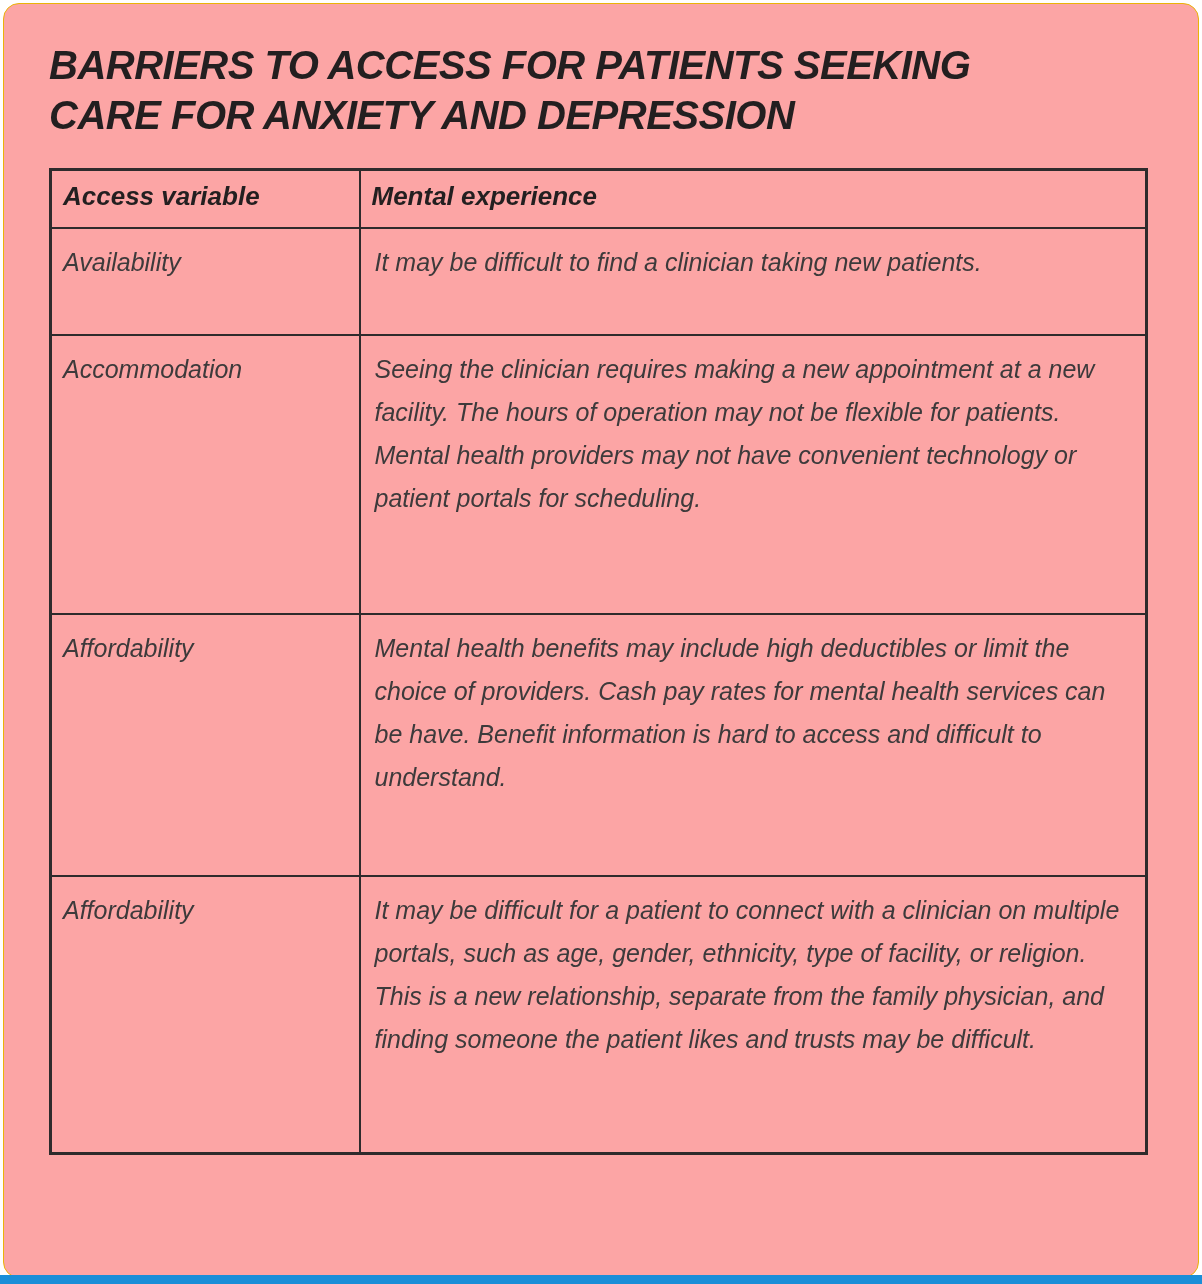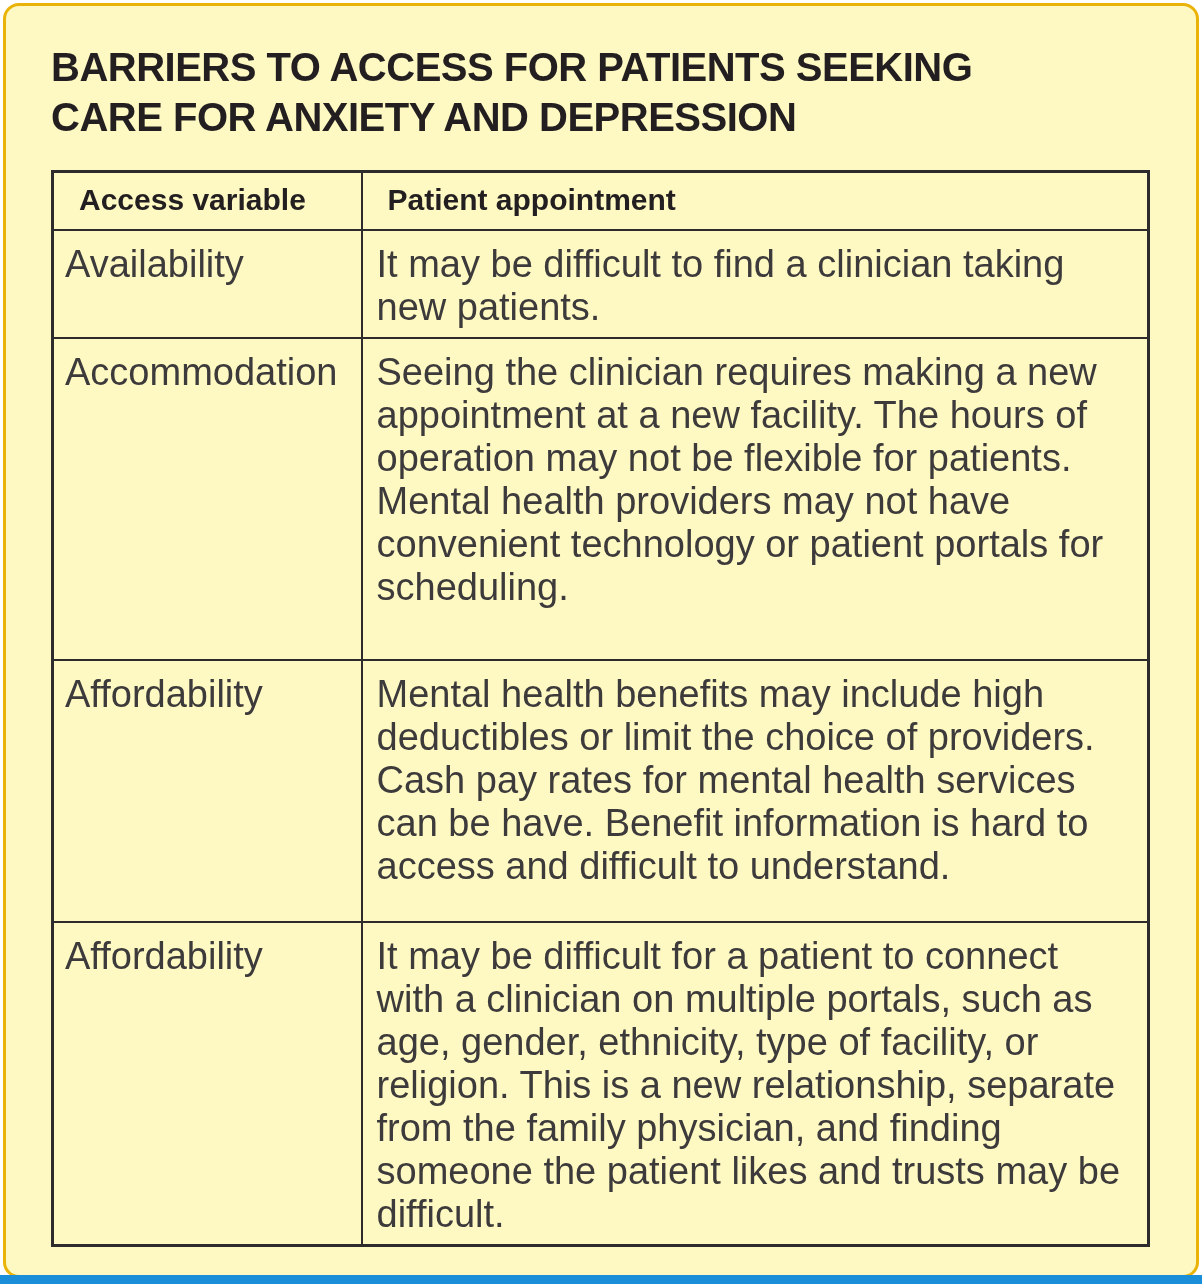--- a/index.html
+++ b/index.html
@@ -14,24 +14,25 @@
     font-family: "Liberation Sans", sans-serif;
     color: #231f20;
     overflow: hidden;
   }
   .frame {
     position: absolute;
     left: 3px;
     top: 3px;
     right: 3px;
     bottom: 6px;
-    border: 3px solid #eab308;
+    border: 1px solid #eab308;
     border-radius: 16px;
-    background: #fef9c3;
+    background: #fca5a5;
     box-sizing: border-box;
+    font-style: italic;
   }
   .bottom-bar {
     position: absolute;
     left: 0;
     right: 0;
     bottom: 0;
     height: 9px;
     background: #1a8ed8;
   }
   .title {
@@ -55,51 +56,51 @@
     vertical-align: top;
     text-align: left;
     box-sizing: border-box;
   }
   table.barriers {
     border: 3px solid #2e2b2c;
   }
   th.col-var, td.var { width: 309px; }
   thead tr { height: 58px; }
   thead th {
-    font-size: 30px;
+    font-size: 26px;
     font-weight: bold;
-    padding: 10px 12px 8px 25px;
+    padding: 10px 12px 8px 11px;
     vertical-align: middle;
     color: #231f20;
   }
   tbody td {
-    font-size: 38px;
+    font-size: 25px;
     line-height: 43px;
     font-weight: normal;
     color: #3d3a3b;
     padding: 12px 14px 8px 11px;
   }
   tbody td.exp { padding-left: 14px; }
   tr.r0 { height: 107px; }
   tr.r1 { height: 106px; }
-  tr.r2 { height: 322px; padding-left: 22px; }
+  tr.r2 { height: 279px; padding-left: 22px; }
   tr.r3 { height: 262px; }
   tr.r4 { height: 278px; }
 </style>
 </head>
 <body>
 
 <div class="frame">
   <h1 class="title">BARRIERS TO ACCESS FOR PATIENTS SEEKING CARE FOR ANXIETY AND DEPRESSION</h1>
 
   <table class="barriers">
     <thead>
       <tr>
         <th class="col-var">Access variable</th>
-        <th class="col-exp">Patient appointment</th>
+        <th class="col-exp">Mental experience</th>
       </tr>
     </thead>
     <tbody>
       <tr class="r0">
         <td class="var">Availability</td>
         <td class="exp">It may be difficult to find a clinician taking new patients.</td>
       </tr>
       <tr class="r2">
         <td class="var">Accommodation</td>
         <td class="exp">Seeing the clinician requires making a new appointment at a new facility. The hours of operation may not be flexible for patients. Mental health providers may not have convenient technology or patient portals for scheduling.</td>

